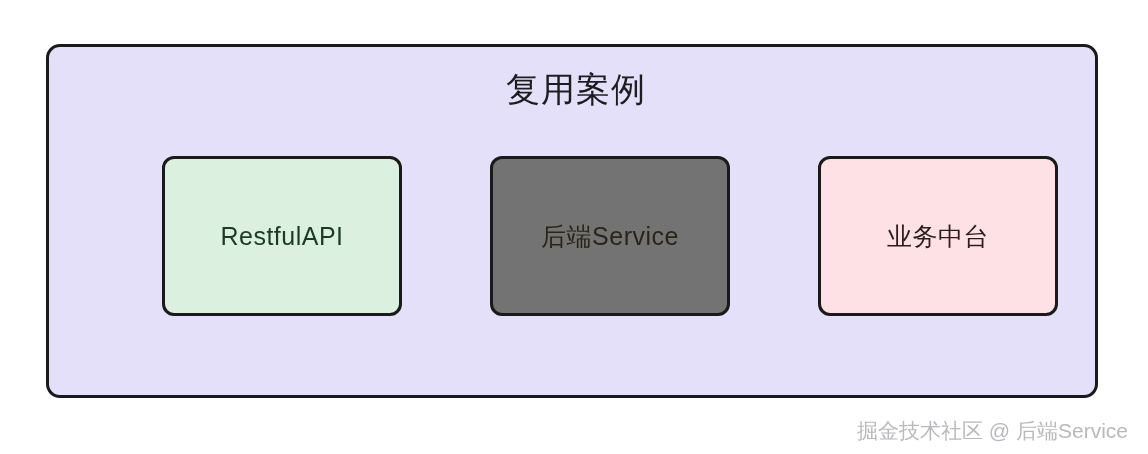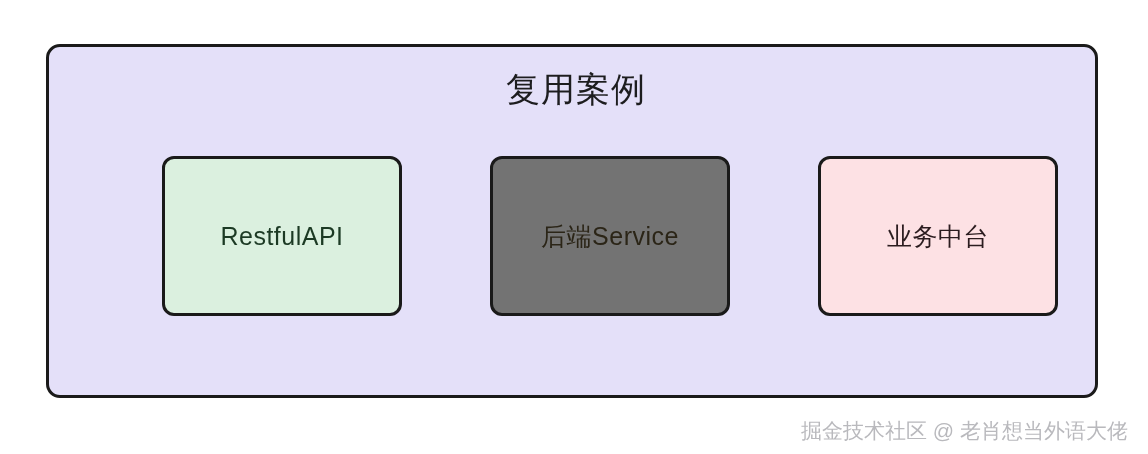--- a/index.html
+++ b/index.html
@@ -120,15 +120,15 @@
         <span class="node-label">后端Service</span>
       </div>
 
       <div class="node-box pink">
         <span class="node-label">业务中台</span>
       </div>
 
     </div>
   </div>
 
-  <div class="watermark">掘金技术社区 @ 老肖想当外语大佬</div>
+  <div class="watermark">掘金技术社区 @ 后端Service</div>
 
 </div>
 
 </body></html>

